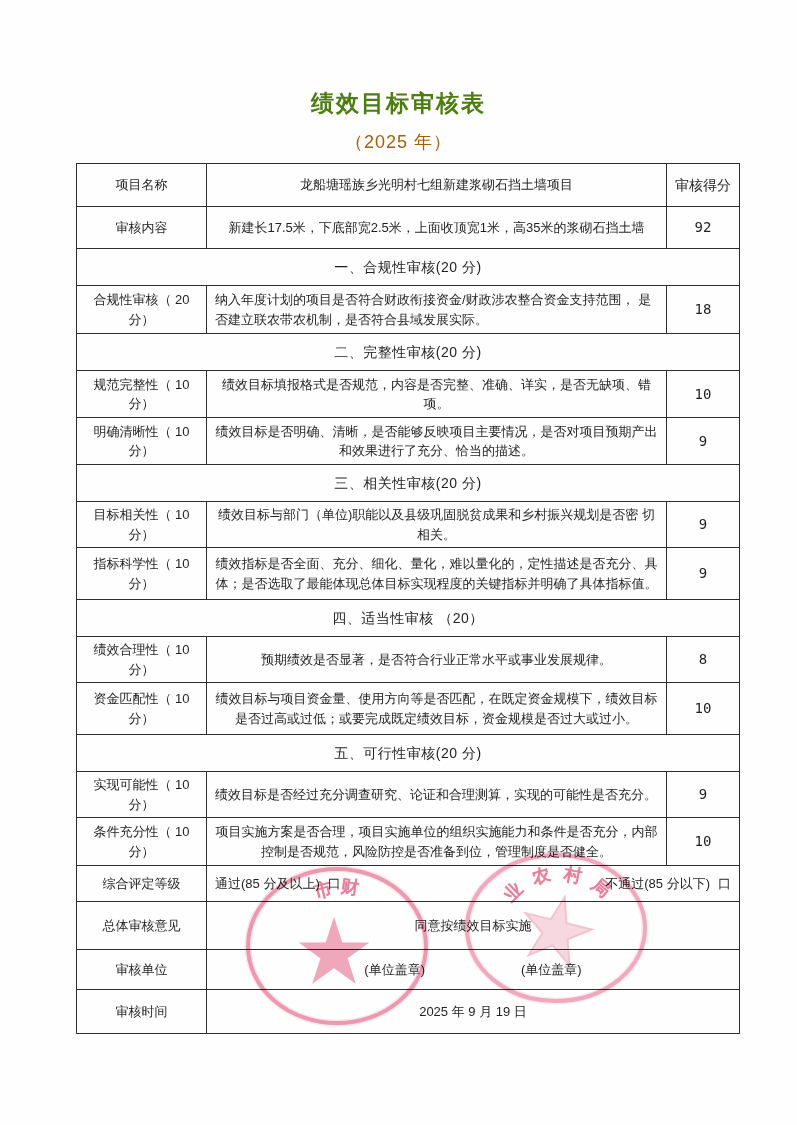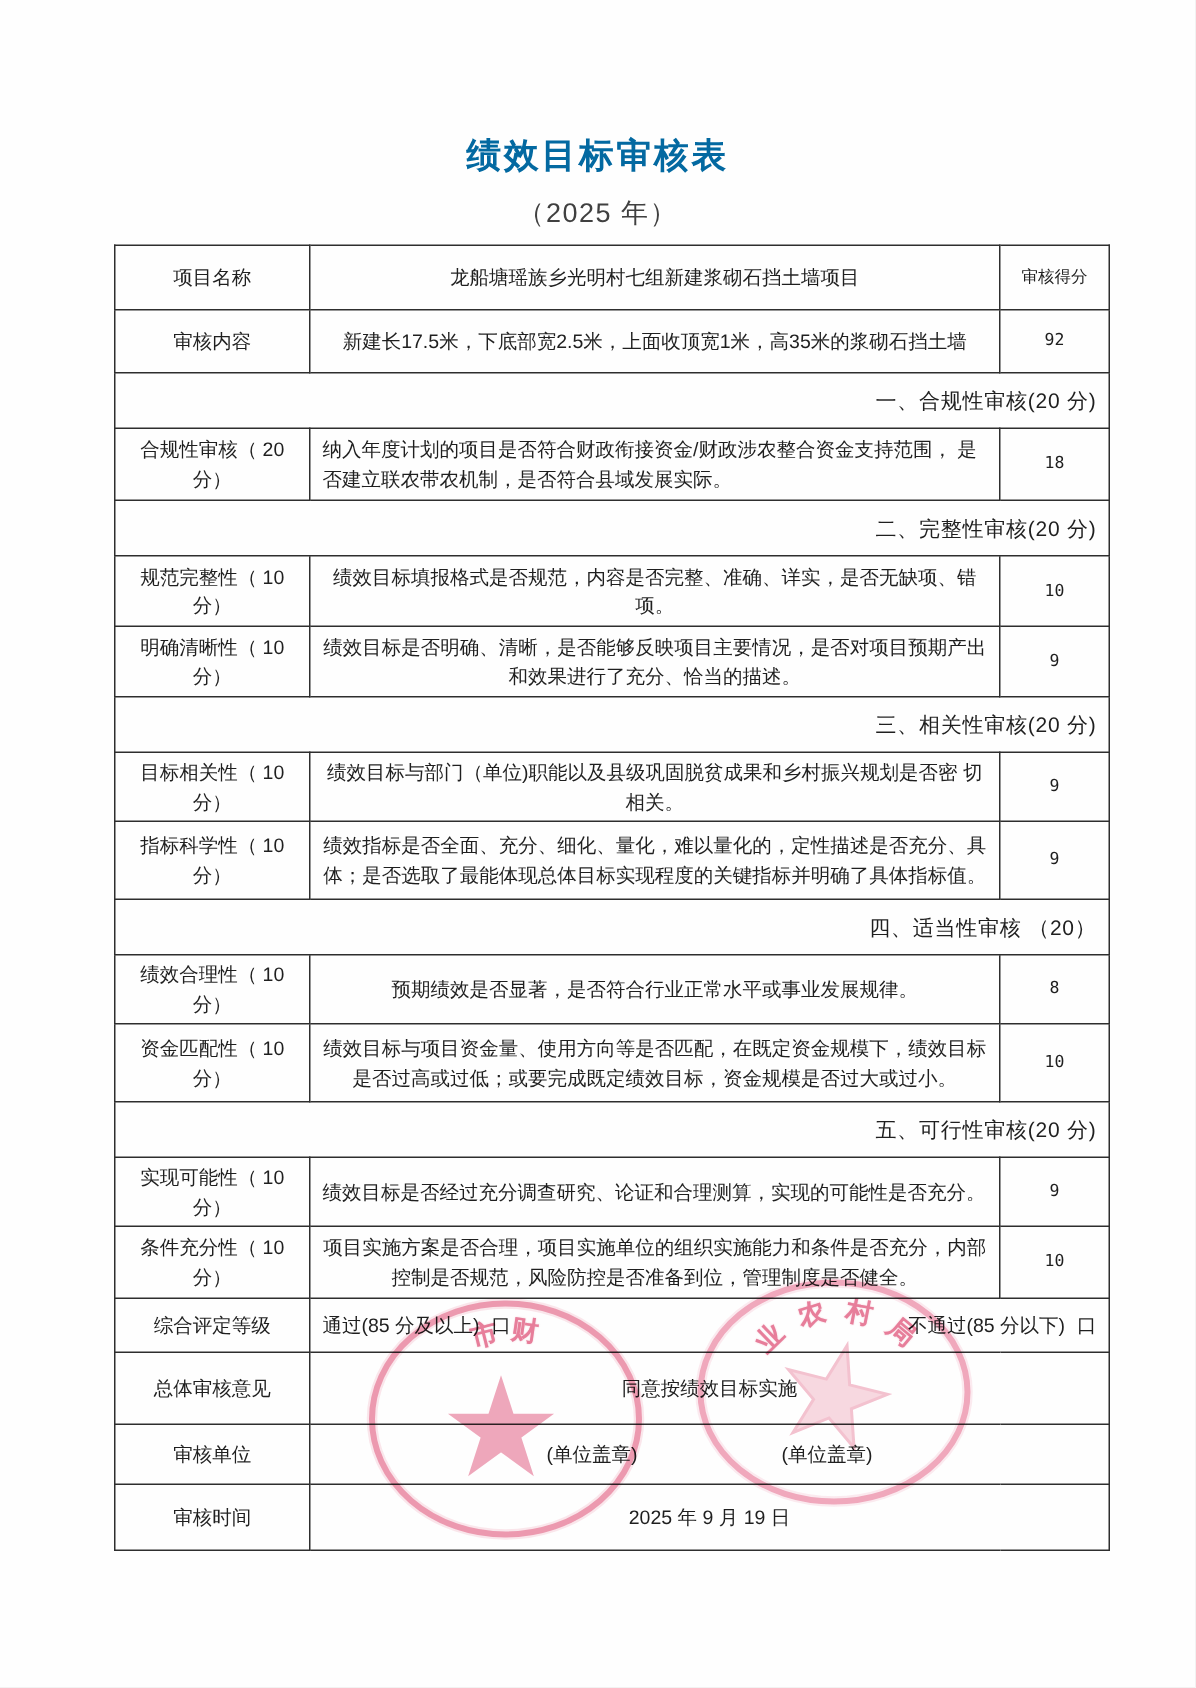--- a/index.html
+++ b/index.html
@@ -16,29 +16,29 @@
     overflow: hidden;
   }
 
   .doc-title {
     position: absolute;
     top: 88px; left: 0; right: 0;
     text-align: center;
     font-size: 23px;
     font-weight: bold;
     letter-spacing: 2px;
-    color: #0369a1;
+    color: #4d7c0f;
   }
   .doc-subtitle {
     position: absolute;
     top: 130px; left: 0; right: 0;
     text-align: center;
     font-size: 18px;
     letter-spacing: 1px;
-    color: #404040;
+    color: #a16207;
   }
 
   table.review {
     position: absolute;
     top: 163px; left: 76px;
     width: 663px;
     border-collapse: collapse;
     table-layout: fixed;
     font-size: 13px;
     color: #1f1f1f;
@@ -49,23 +49,23 @@
     vertical-align: middle;
     line-height: 1.5;
   }
   col.c-label { width: 130px; }
   col.c-content { width: 460px; }
   col.c-score { width: 73px; }
 
   td.lbl { text-align: center; padding: 3px 14px; }
   td.cnt { text-align: center; padding: 3px 12px; }
   td.cnt.left { text-align: left; }
-  td.score { text-align: center; font-family: "DejaVu Sans Mono", "Liberation Mono", monospace; font-size: 11px; }
+  td.score { text-align: center; font-family: "DejaVu Sans Mono", "Liberation Mono", monospace; font-size: 14px; }
   td.sec {
-    text-align: right;
+    text-align: center;
     font-size: 14px;
     padding: 8px 6px;
     letter-spacing: 0.5px;
     margin-top: 20px;
   }
 
   tr.h36 { height: 36px; } tr.h37 { height: 37px; }
   tr.h40 { height: 40px; } tr.h42 { height: 42px; }
   tr.h43 { height: 43px; } tr.h44 { height: 44px; }
   tr.h47 { height: 47px; } tr.h48 { height: 48px; padding-left: 11px; }

